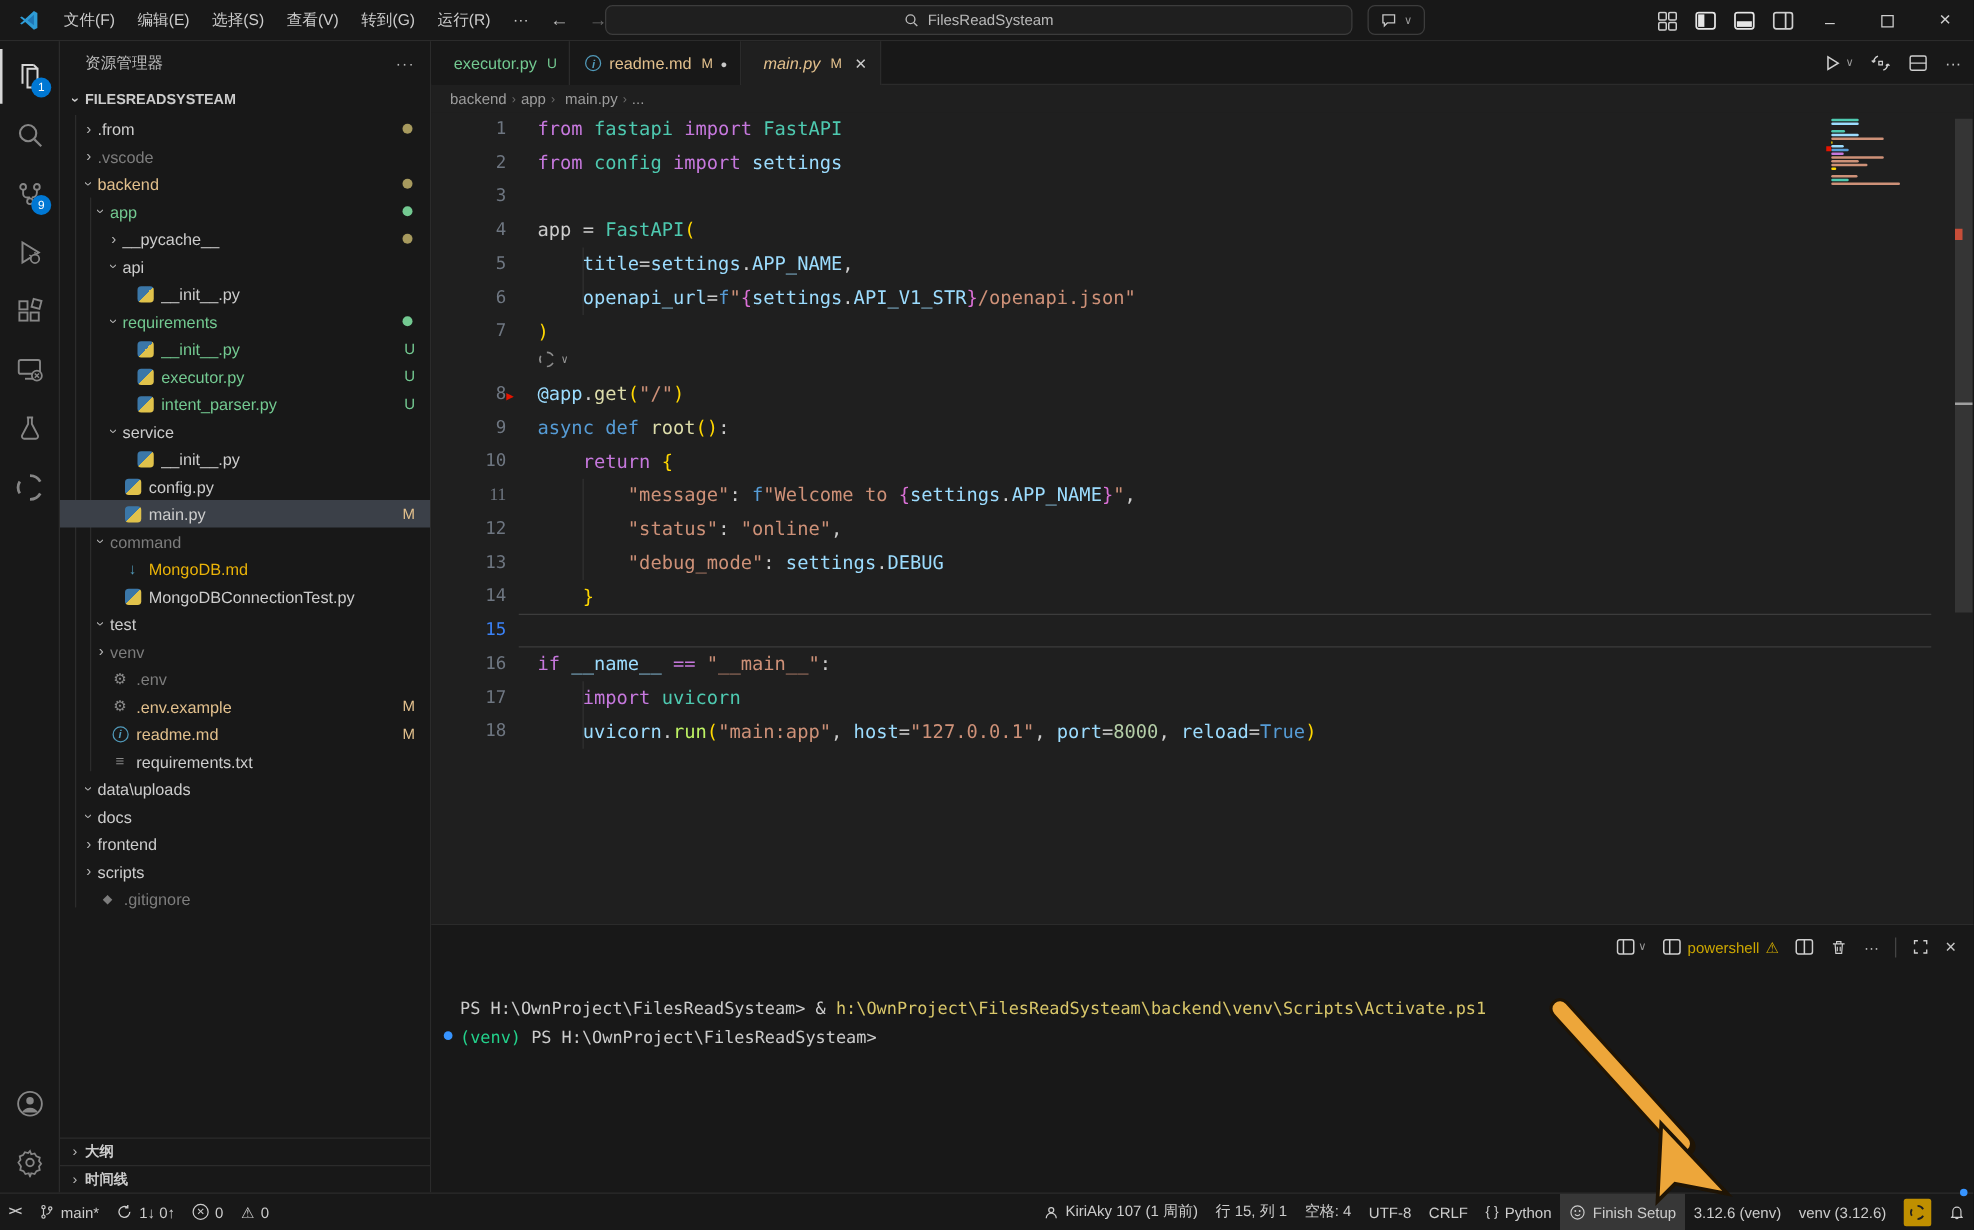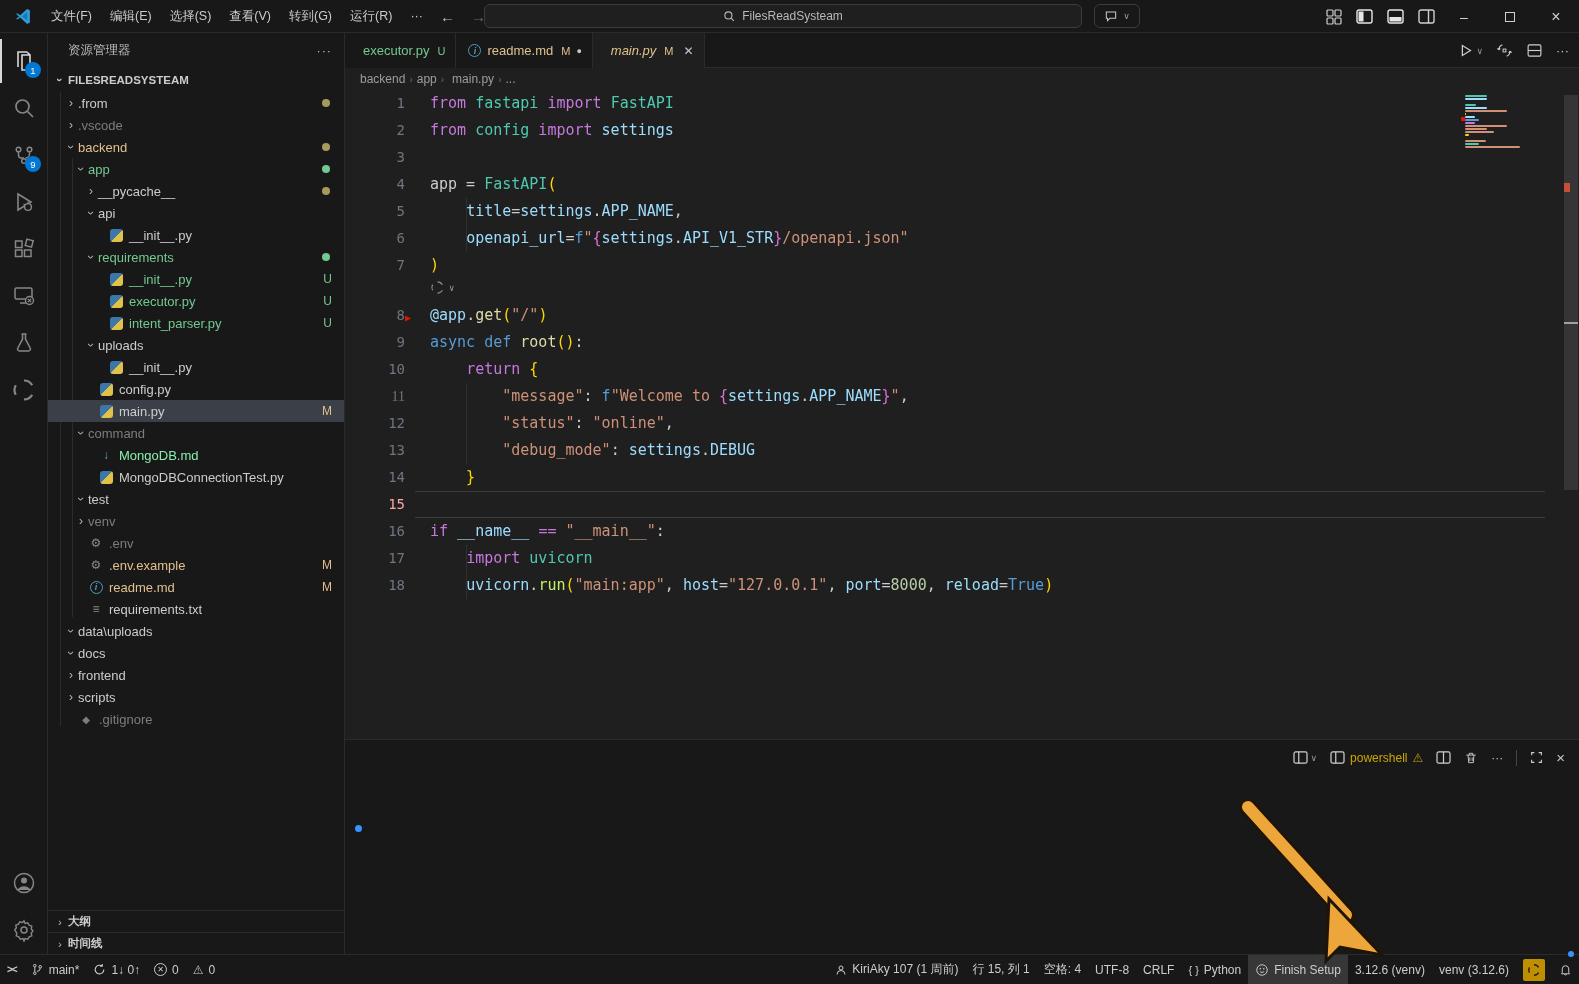--- a/index.html
+++ b/index.html
@@ -59,21 +59,21 @@
   .tab .badge { font-size:11px; margin-left:2px; }
   .tab .dirty { color:#c8c8c8; font-size:9px; }
   .tab .close { color:#cccccc; font-size:12px; margin-left:4px; }
   #editor-actions { position:absolute; right:10px; top:0; height:35px; display:flex; align-items:center; gap:13px; color:#c5c5c5; }
   #breadcrumb { position:absolute; left:0; top:35px; width:100%; height:22px; display:flex; align-items:center; gap:4px; padding-left:15px; color:#9d9d9d; font-size:12px; background:#1f1f1f; }
   .bc-sep { color:#6a6a6a; font-size:10px; }
 
   #code { position:absolute; left:0; top:57px; width:1215px; bottom:215px; font-family:"DejaVu Sans Mono","Liberation Mono",monospace; font-size:15px; }
   .cline { position:absolute; left:0; height:27px; line-height:27px; white-space:pre; }
   .lnum { position:absolute; left:0; width:60px; text-align:right; color:#6e7681; font-size:14px; }
-  .lnum.cur { color:#fca5a5;text-align:right; }
+  .lnum.cur { color:#3b82f6;text-align:right; }
   .ctext { position:absolute; left:85px; }
   .c-t{color:#cccccc}.c-kw{color:#c678dd}.c-kw2{color:#569cd6}.c-mod{color:#4ec9b0}
   .c-var{color:#9cdcfe}.c-fn{color:#dcdcaa}.c-fnb{color:#bef264}.c-str{color:#ce9178}
   .c-num{color:#b5cea8}.c-b1{color:#ffd700}.c-b2{color:#da70d6}
   #cur-line { position:absolute; left:70px; width:1130px; height:27px; border-top:1px solid #3c3c3c; border-bottom:1px solid #3c3c3c; }
   #gutter-marker { position:absolute; left:60px; color:#e51400; font-size:10px; }
   #inline-widget { position:absolute; left:85px; display:flex; align-items:center; gap:4px; color:#8b8b8b; }
   .iguide { position:absolute; width:1px; background:rgba(255,255,255,.08); }
 
   #minimap { position:absolute; left:1120px; top:62px; width:88px; }
@@ -314,21 +314,21 @@
         <div class="trow" style="padding-left: 46px;">
           <span style="width: 14px; flex: 0 0 auto;"></span>
           <span class="fico">
             <span class="ico-py"></span>
           </span>
           <span style="color: rgb(115, 201, 145);">intent_parser.py</span>
           <span class="tbadge" style="color: rgb(115, 201, 145);">U</span>
         </div>
         <div class="trow" style="padding-left: 36px;">
           <span class="chevron open">›</span>
-          <span style="color: rgb(204, 204, 204);">uploads</span>
+          <span style="color: rgb(204, 204, 204);">service</span>
         </div>
         <div class="trow" style="padding-left: 46px;">
           <span style="width: 14px; flex: 0 0 auto;"></span>
           <span class="fico">
             <span class="ico-py"></span>
           </span>
           <span style="color: rgb(204, 204, 204);">__init__.py</span>
         </div>
         <div class="trow" style="padding-left: 36px;">
           <span style="width: 14px; flex: 0 0 auto;"></span>
@@ -347,21 +347,21 @@
         </div>
         <div class="trow" style="padding-left: 26px;">
           <span class="chevron open">›</span>
           <span style="color: rgb(125, 125, 125);">command</span>
         </div>
         <div class="trow" style="padding-left: 36px;">
           <span style="width: 14px; flex: 0 0 auto;"></span>
           <span class="fico">
             <span style="color:#519aba;font-weight:700;">↓</span>
           </span>
-          <span style="color: #86efac;">MongoDB.md</span>
+          <span style="color: #eab308;">MongoDB.md</span>
         </div>
         <div class="trow" style="padding-left: 36px;">
           <span style="width: 14px; flex: 0 0 auto;"></span>
           <span class="fico">
             <span class="ico-py"></span>
           </span>
           <span style="color: rgb(204, 204, 204);">MongoDBConnectionTest.py</span>
         </div>
         <div class="trow" style="padding-left: 26px;">
           <span class="chevron open">›</span>
@@ -601,20 +601,21 @@
             <path d="M4 7h16M9 7V4h6v3M7 7l1 13h8l1-13M10 11v6M14 11v6" fill="none" stroke="#cfcfcf" stroke-width="1.6"></path>
           </svg>
         <span>···</span>
         <span class="pa-divider"></span>
         <svg width="13" height="13" viewBox="0 0 24 24">
             <path d="M3 8V3h5M16 3h5v5M21 16v5h-5M8 21H3v-5" fill="none" stroke="#cfcfcf" stroke-width="2"></path>
           </svg>
         <span style="font-size:15px;">×</span>
       </div>
       <div id="term-dot"></div>
+      <div id="term"><div><span class="c-t">PS H:\OwnProject\FilesReadSysteam&gt; </span><span class="c-t">&amp; </span><span class="c-ty">h:\OwnProject\FilesReadSysteam\backend\venv\Scripts\Activate.ps1</span></div><div><span class="c-tg">(venv)</span><span class="c-t"> PS H:\OwnProject\FilesReadSysteam&gt;</span></div></div>
     </div>
   </div>
 
   <div id="statusbar">
     <div class="sgroup" id="status-left">
         <span class="sitem">
           <span style="display: inline-flex;">
             <span style="font-weight:700;font-size:10px;letter-spacing:-1px;">&gt;&lt;</span>
           </span>
         </span>

